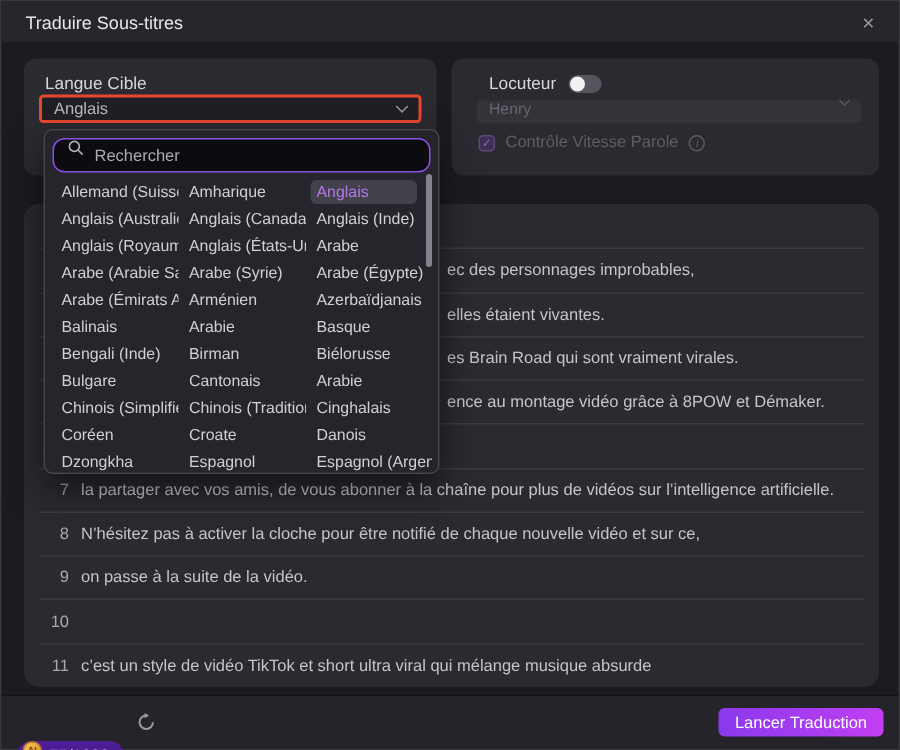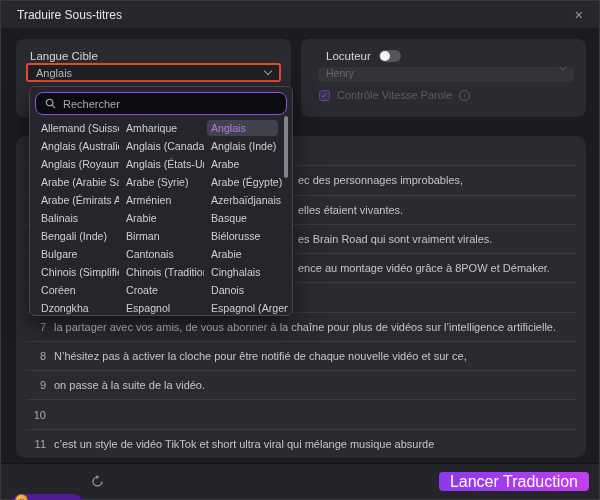--- a/index.html
+++ b/index.html
@@ -53,21 +53,21 @@
   .sub-row + .sub-row { border-top:1px solid #3b3b41; }
   .sub-row .num { width:14px; text-align:right; margin-right:8px; font-size:11px; color:#a8a8ae; flex:none; }
   .sub-row .txt { font-size:11px; color:#c4c4c9; white-space:nowrap; overflow:hidden; }
   .sub-row.partial .txt { padding-left:244px; }
 
   
   #popup { position:absolute; left:28px; top:85px; width:264px; height:230px;
     background:#25252b; border:1px solid #45454c; border-radius:6px; z-index:5;
     box-shadow:0 10px 24px rgba(0,0,0,.55); padding:5px 4px 4px 4px; }
   .search { height:23px; background:#0c0c10; border:1.5px solid #8a50e8; border-radius:8px;
-    display:flex; align-items:center; gap:7px; padding:0 9px; margin:0 1px 4px 1px; }
+    display:flex; gap:7px; padding:0 9px; margin:0 1px 4px 1px; }
   .search input { flex:1; background:transparent; border:none; outline:none;
     font-size:11px; color:#c8c8cd; font-family:inherit; }
   .search input::placeholder { color:#aaaab2; }
   #lang-grid { display:grid; grid-template-columns:85px 85px 1fr; padding-left:0;
     grid-auto-rows:18px; align-items:center; }
   .lang-item { font-size:10.6px; color:#cfcfd4; white-space:nowrap; overflow:hidden;
     padding:2px 4px 2px 4px; border-radius:4px; margin-left:3px; }
   .lang-item.selected { background:#42424c; color:#b678e8; margin-right:10px; }
   #popup .sbar { position:absolute; right:4px; top:29px; width:4px; height:62px;
     background:#83838b; border-radius:2px; }
@@ -78,21 +78,21 @@
   .credits { display:flex; gap:5px; background:#4c1d95; border-radius:10px;
     height:20px; padding:0 10px 0 4px;margin-top:45px; }
   .coin { width:13px; height:13px; border-radius:50%; background:linear-gradient(145deg,#f5c64f,#d98c2b);
     border:1px solid #b8781f; color:#7a4a10; font-size:6px; font-weight:bold;
     display:flex; align-items:center; justify-content:center; }
   .credits .used { font-size:11px; color:#b48ce0; }
   .credits .sep,.credits .total { font-size:11px; color:#d8d8dc; }
   .refresh { width:14px; height:14px; display:flex; }
   #footer .spacer { flex:1; }
   .launch-btn { height:19px; padding:0 11px; border:none; border-radius:4px; cursor:pointer;
-    background:linear-gradient(90deg,#8a39ec,#c13ef2); color:#ffffff; font-size:16px;
+    background:linear-gradient(90deg,#8a39ec,#c13ef2); color:#ffffff; font-size:11px;
     font-family:inherit; display:flex; align-items:center; }
 </style>
 </head>
 <body>
 
 <div class="dialog">
 
   <div class="titlebar">
     <span class="title">Traduire Sous-titres</span>
     <span class="close">×</span>

